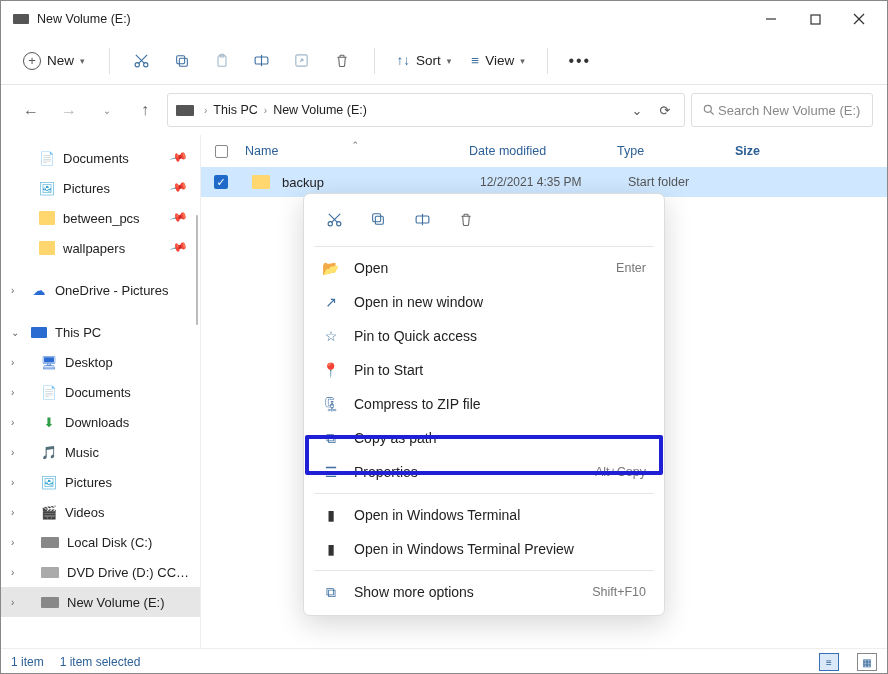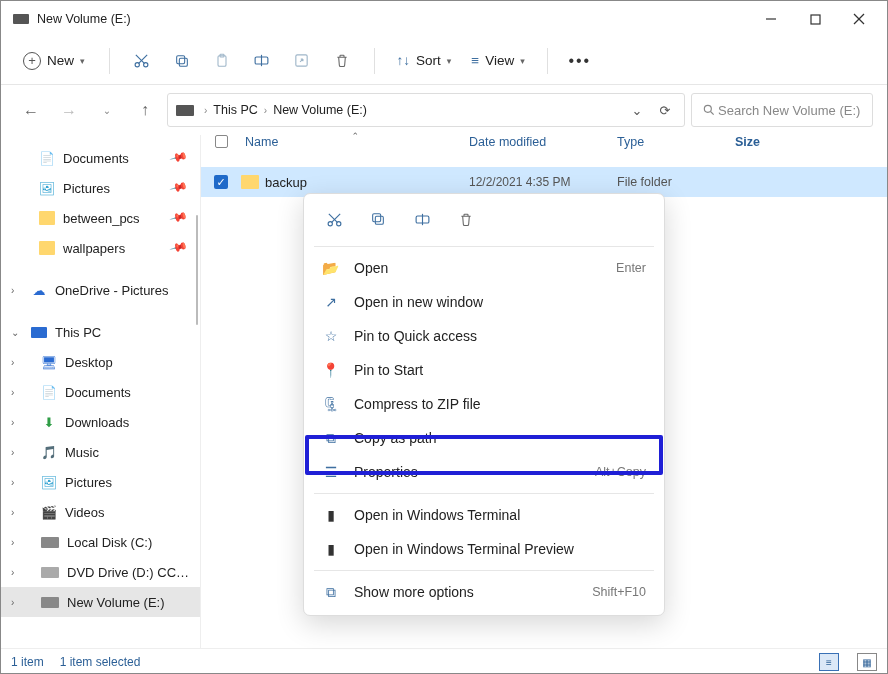--- a/index.html
+++ b/index.html
@@ -58,34 +58,34 @@
   .ico.mon { background: #2a6bd1; width: 16px; height: 11px; border-radius: 1px; }
   .ico.dl { color: #2f9d46; }
   .ico.mus { color: #d33a6a; }
   .ico.vid { color: #7a2ab5; }
   .ico.disk { width: 18px; height: 11px; background: #888; border-radius: 1px; }
   .ico.dvdm { width: 18px; height: 11px; background: #aaa; border-radius: 1px; }
   .nblock { margin-top: 12px; }
   
   
   .content { flex: 1; position: relative; }
-  .colhead { display: flex; align-items: flex-start; height: 32px; font-size: 12.5px; color: #2b5f96; }
+  .colhead { display: flex; align-items: center; height: 32px; font-size: 12.5px; color: #2b5f96; }
   .colhead .c0 { width: 40px; display: flex; justify-content: center; }
   .colhead .chk { width: 13px; height: 13px; border: 1.3px solid #888; border-radius: 2px; }
   .colhead .c1 { width: 228px; padding-left: 4px; position: relative; }
   .colhead .c1 .sorta { position: absolute; right: 110px; top: -4px; font-size: 9px; color: #666; }
   .colhead .c2 { width: 148px; }
   .colhead .c3 { width: 118px; }
   .colhead .c4 { width: 70px; font-weight: bold; }
   
   .row { display: flex; align-items: center; height: 30px; font-size: 13px; color: #222; }
   .row.sel { background: #cfe8ff; }
   .row .c0 { width: 40px; display: flex; justify-content: center; }
   .row .chkd { width: 14px; height: 14px; background: #1f6ac9; border-radius: 2px; color: #fff; font-size: 11px; display: flex; align-items: center; justify-content: center; }
-  .row .c1 { width: 228px; display: flex; align-items: center; gap: 6px; }
+  .row .c1 { width: 228px; display: flex; align-items: center; gap: 12px; margin-left: 11px; }
   .row .fld { width: 18px; height: 14px; background: #ffd76e; border-radius: 1px; }
   .row .c2 { width: 148px; color: #555; font-size: 12px; }
   .row .c3 { width: 118px; color: #555; font-size: 12.5px; }
   
   
   .ctxmenu { position: absolute; left: 302px; top: 192px; width: 362px; background: #fff; border: 1px solid #ddd; border-radius: 7px; box-shadow: 0 8px 28px rgba(0,0,0,0.16); padding: 6px; font-size: 14px; color: #222; }
   .ctxtop { display: flex; gap: 8px; padding: 4px 6px 8px 6px; }
   .ctxtop .b { width: 36px; height: 30px; display: flex; align-items: center; justify-content: center; color: #3e6fa0; }
   .ctxsep { height: 1px; background: #e6e6e6; margin: 4px 4px; }
   .citem { display: flex; align-items: center; height: 34px; padding: 0 12px; border-radius: 4px; gap: 14px; }
@@ -312,21 +312,21 @@
     </div>
     <div class="row sel">
       <div class="c0">
           <div class="chkd">✓</div>
         </div>
       <div class="c1">
           <div class="fld"></div>
           <span>backup</span>
         </div>
       <div class="c2">12/2/2021 4:35 PM</div>
-      <div class="c3">File folder</div>
+      <div class="c3">Start folder</div>
     </div>
   </div>
 </div>
 
 <div class="status">
   <span>1 item</span>
   <span>1 item selected</span>
   <div class="sp"></div>
   <div class="vbtn sel">≡</div>
   <div class="vbtn">▦</div>

